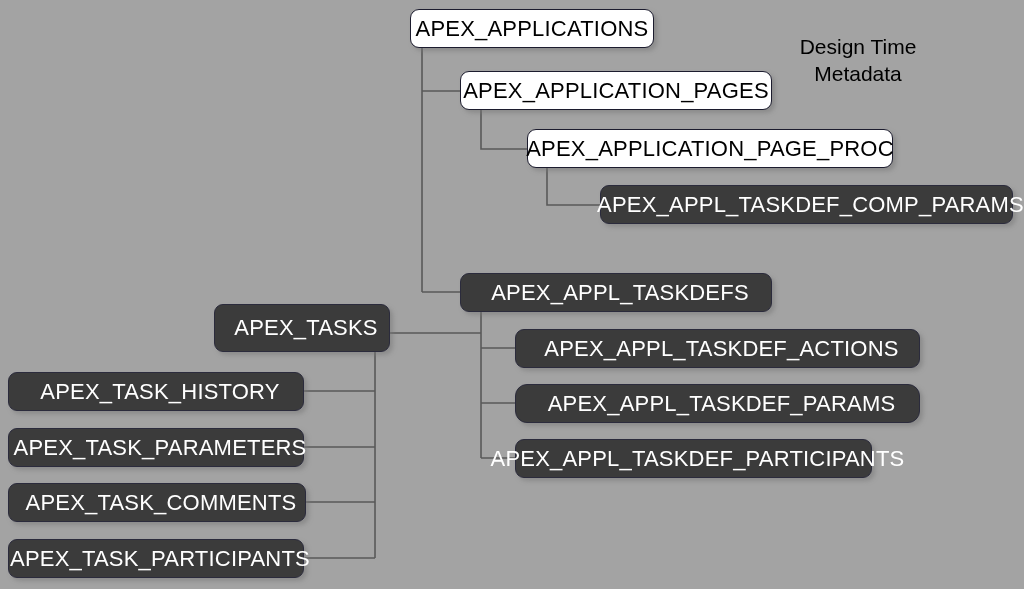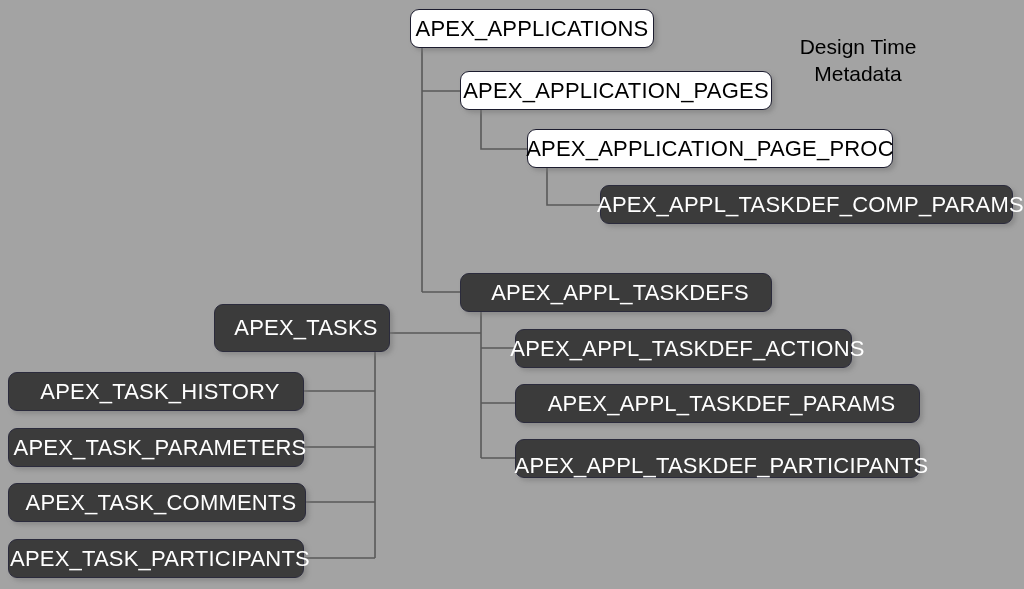--- a/index.html
+++ b/index.html
@@ -110,29 +110,29 @@
   </div>
 
   <div class="node dark" style="left:600px; top:185px; width:413px; height:39px;">
     <span class="node-label">APEX_APPL_TASKDEF_COMP_PARAMS</span>
   </div>
 
   <div class="node dark" style="left:460px; top:273px; width:312px; height:39px;">
     <span class="node-label">APEX_APPL_TASKDEFS</span>
   </div>
 
-  <div class="node dark" style="left:515px; top:329px; width:337px; height:39px;">
+  <div class="node dark" style="left:515px; top:329px; width:405px; height:39px;">
     <span class="node-label">APEX_APPL_TASKDEF_ACTIONS</span>
   </div>
 
-  <div class="node dark" style="left:515px; top:384px; width:405px; height:39px;">
+  <div class="node dark" style="left:515px; top:384px; width:405px; height:39px;border-radius:12px;">
     <span class="node-label">APEX_APPL_TASKDEF_PARAMS</span>
   </div>
 
-  <div class="node dark" style="left:515px; top:439px; width:405px; height:39px;align-items:flex-end;">
+  <div class="node dark" style="left:515px; top:439px; width:357px; height:39px;">
     <span class="node-label">APEX_APPL_TASKDEF_PARTICIPANTS</span>
   </div>
 
   <div class="node dark" style="left:214px; top:304px; width:176px; height:48px;">
     <span class="node-label">APEX_TASKS</span>
   </div>
 
   <div class="node dark" style="left:8px; top:372px; width:296px; height:39px;">
     <span class="node-label">APEX_TASK_HISTORY</span>
   </div>

